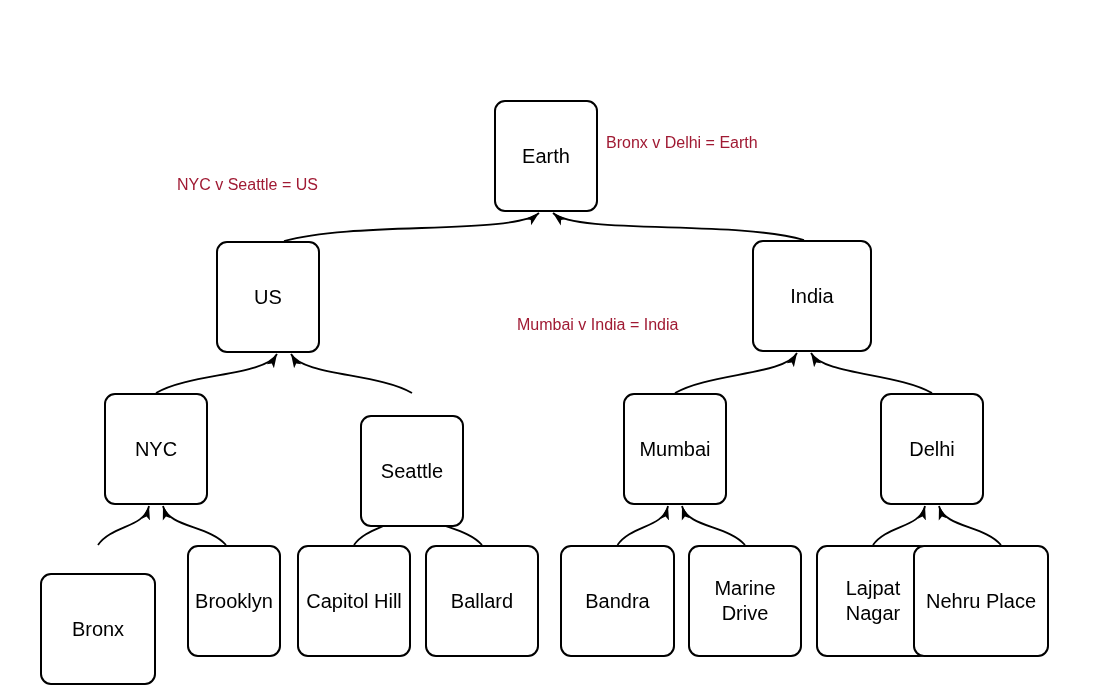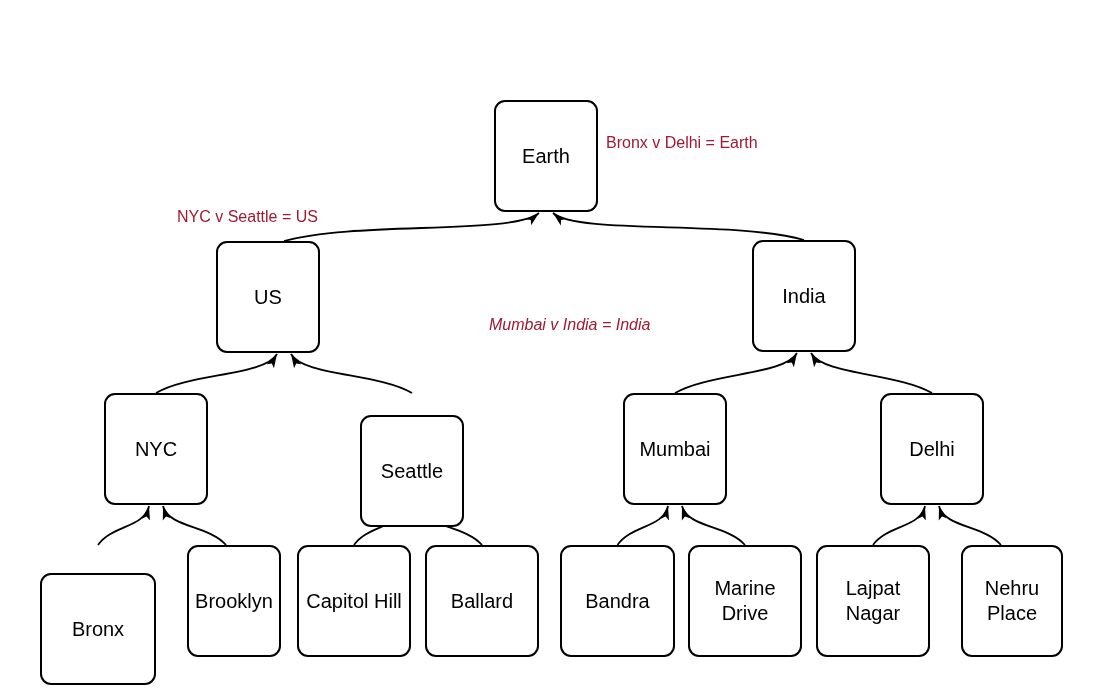--- a/index.html
+++ b/index.html
@@ -70,21 +70,21 @@
         <path d="M 1001 545 C 983.6 525 945.2 528 939 506" fill="none" stroke="#000000" stroke-width="1.8" marker-end="url(#arrow)"></path>
       </g>
   </svg>
   <div id="nodes">
       <div class="node" style="left: 494px; top: 100px; width: 104px; height: 112px;">
         <span>Earth</span>
       </div>
       <div class="node" style="left: 216px; top: 241px; width: 104px; height: 112px;">
         <span>US</span>
       </div>
-      <div class="node" style="left: 752px; top: 240px; width: 104px; height: 112px; align-items: center;">
+      <div class="node" style="left: 752px; top: 240px; width: 120px; height: 112px; align-items: center;">
         <span>India</span>
       </div>
       <div class="node" style="left: 104px; top: 393px; width: 104px; height: 112px;">
         <span>NYC</span>
       </div>
       <div class="node" style="left: 360px; top: 415px; width: 104px; height: 112px;">
         <span>Seattle</span>
       </div>
       <div class="node" style="left: 623px; top: 393px; width: 104px; height: 112px;">
         <span>Mumbai</span>
@@ -106,22 +106,22 @@
       </div>
       <div class="node" style="left: 560px; top: 545px; width: 115px; height: 112px;">
         <span>Bandra</span>
       </div>
       <div class="node" style="left: 688px; top: 545px; width: 114px; height: 112px;">
         <span>Marine Drive</span>
       </div>
       <div class="node" style="left: 816px; top: 545px; width: 114px; height: 112px;">
         <span>Lajpat Nagar</span>
       </div>
-      <div class="node" style="left: 913px; top: 545px; width: 102px; height: 112px; margin-left: 48px;">
+      <div class="node" style="left: 913px; top: 545px; width: 136px; height: 112px;">
         <span>Nehru Place</span>
       </div>
     </div>
   <div id="annotations">
       <div class="annotation" style="left: 606px; top: 134px;">Bronx v Delhi = Earth</div>
-      <div class="annotation" style="left: 177px; top: 208px;">NYC v Seattle = US</div>
-      <div class="annotation" style="left: 489px; top: 316px; font-style: italic;">Mumbai v India = India</div>
+      <div class="annotation" style="left: 177px; top: 176px;">NYC v Seattle = US</div>
+      <div class="annotation" style="left: 517px; top: 316px;">Mumbai v India = India</div>
     </div>
 </div>
 
 </body></html>

